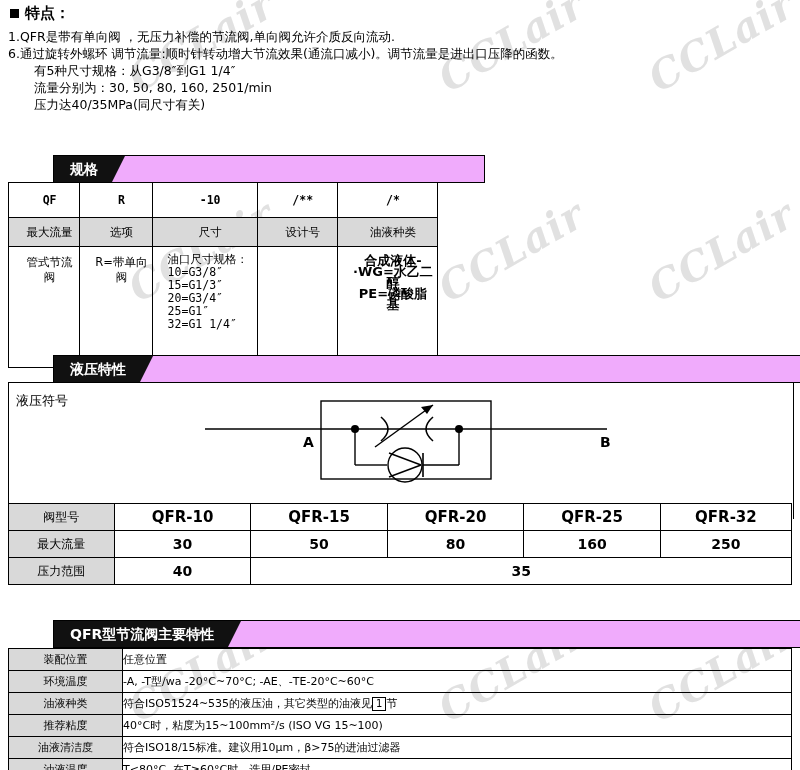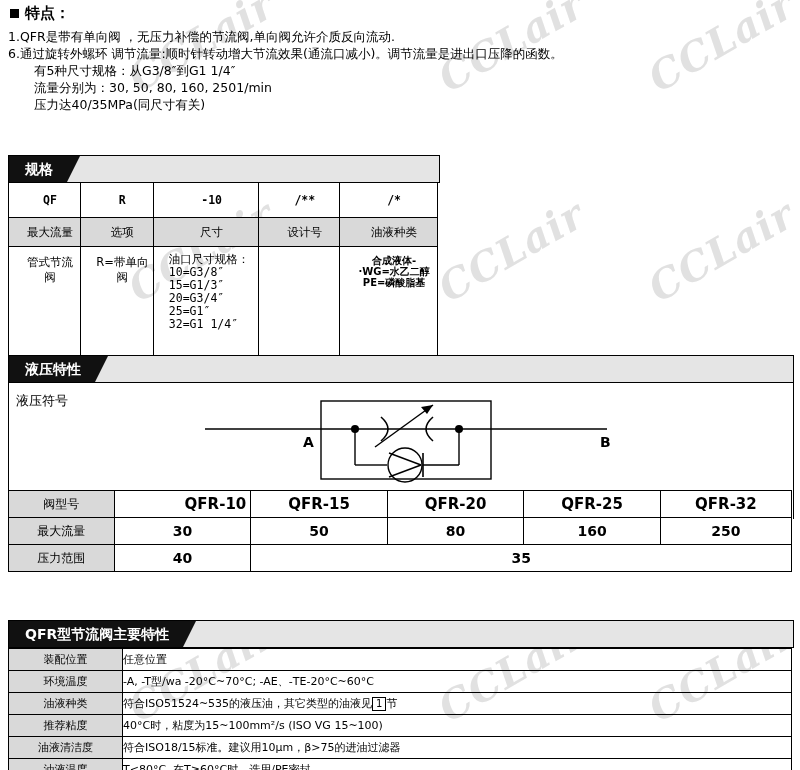--- a/index.html
+++ b/index.html
@@ -21,21 +21,21 @@
   }
 
   
   .feat-head{position:absolute;left:10px;top:4px;font-size:15px;font-weight:bold;}
   .feat-head .sq{display:inline-block;width:9px;height:9px;background:#000;margin-right:6px;vertical-align:middle;}
   .feat-lines{position:absolute;left:8px;top:28px;width:784px;font-size:12.5px;line-height:17px;}
   .feat-lines div{white-space:nowrap;}
   .indent1{padding-left:26px;}
 
   
-  .secbar{position:absolute;height:26px;background:#e5e5e5;border:1px solid #000;}
+  .secbar{position:absolute;height:26px;background:#f0abfc;border:1px solid #000;margin-left:45px;}
   .secbar .label{
     position:absolute;left:0;top:0;height:26px;line-height:26px;
     background:#111;color:#fff;font-size:14px;font-weight:bold;
     padding:0 14px 0 16px;white-space:nowrap;
   }
   .secbar .label:after{
     content:"";position:absolute;right:-13px;top:0;
     border-top:26px solid #111;border-right:13px solid transparent;
   }
 
@@ -50,21 +50,21 @@
   
   #spec-table{left:8px;top:182px;width:430px;}
   #spec-table td{height:16px;padding-left:15px;}
   .mono{font-family:"DejaVu Sans Mono","Liberation Mono",monospace;}
 
   
   .symbox{position:absolute;left:8px;top:382px;width:784px;height:136px;border:1px solid #000;border-bottom:none;background:#fff;}
   .symlabel{position:absolute;left:16px;top:392px;font-size:13px;}
 
   
-  #perf-table{left:8px;top:490px;width:784px;border-radius:6px;}
+  #perf-table{left:8px;top:503px;width:784px;border-radius:6px;}
   #perf-table td{height:22px;font-size:14px;}
   #perf-table td.hdr{width:105px;font-size:12px;}
   #perf-table td.model{font-weight:bold;font-size:15px;}
 
   
   #char-table{left:8px;top:648px;width:784px;}
   #char-table td{height:17px;font-size:11px;margin-top:20px;}
   #char-table td.hdr{width:105px;text-align:center;}
   #char-table td.val{padding-left:0;}
   .boxnum{display:inline-block;border:1px solid #000;padding:0 3px;font-size:10px;line-height:12px;}
@@ -128,21 +128,21 @@
       <td class="c" style="vertical-align:top;padding-top:8px;">R=带单向阀</td>
       <td class="l" style="vertical-align:top;padding-top:6px;line-height:13px;">
         <div>油口尺寸规格：</div>
         <div class="mono">10=G3/8″</div>
         <div class="mono">15=G1/3″</div>
         <div class="mono">20=G3/4″</div>
         <div class="mono">25=G1″</div>
         <div class="mono">32=G1 1/4″</div>
       </td>
       <td class="c"></td>
-      <td class="c bold" style="vertical-align:top;padding-top:8px;font-size:10px;line-height:11px;">
+      <td class="c bold" style="vertical-align:top;padding-top:8px;font-size:13px;line-height:11px;">
         <div>合成液体-</div>
         <div>·WG=水乙二醇</div>
         <div>PE=磷酸脂基</div>
       </td>
     </tr>
   </tbody>
     </table>
 
   <div class="secbar" style="left:8px;top:355px;width:784px;">
     <div class="label">液压特性</div>
@@ -177,21 +177,21 @@
     </svg>
   </div>
   <div class="symlabel">液压符号</div>
   <div style="position:absolute;left:303px;top:434px;font-size:14px;font-weight:bold;">A</div>
   <div style="position:absolute;left:600px;top:434px;font-size:14px;font-weight:bold;">B</div>
 
   <table class="tb" id="perf-table">
     <tbody>
         <tr>
       <td class="c grey hdr">阀型号</td>
-      <td class="c model" style="width:136px;text-align:right;">QFR-10</td>
+      <td class="c model" style="width:136px;">QFR-10</td>
       <td class="c model" style="width:136px;">QFR-15</td>
       <td class="c model" style="width:136px;margin-top:8px;">QFR-20</td>
       <td class="c model" style="width:136px;">QFR-25</td>
       <td class="c model" style="width:130px;">QFR-32</td>
     </tr>
     <tr>
       <td class="c grey hdr">最大流量</td>
       <td class="c bold">30</td>
       <td class="c bold">50</td>
       <td class="c bold">80</td>

